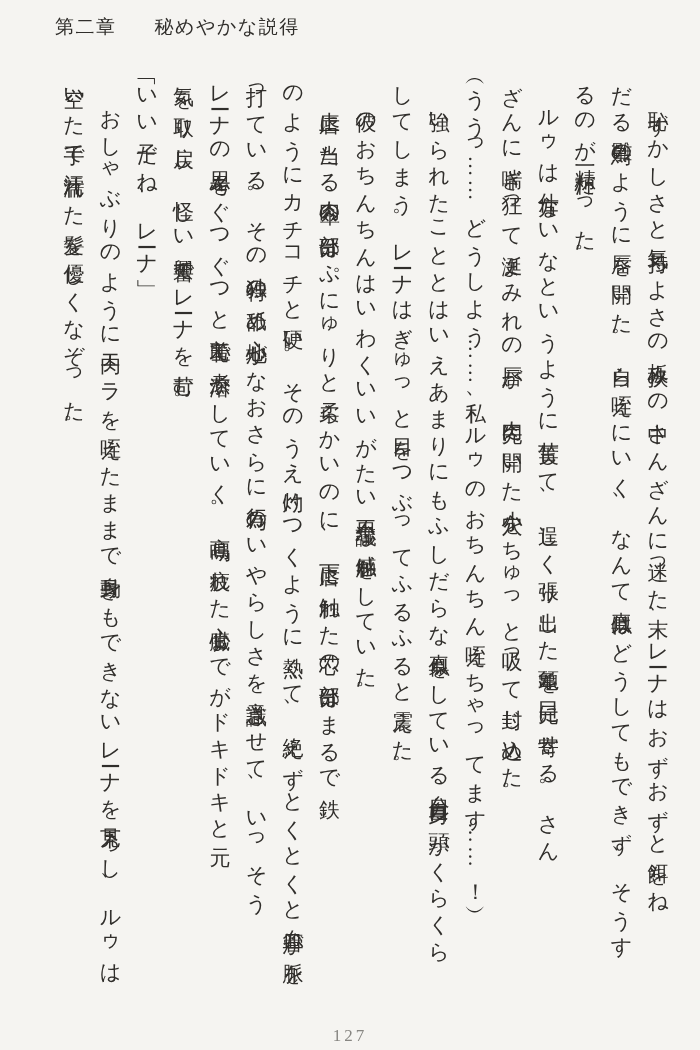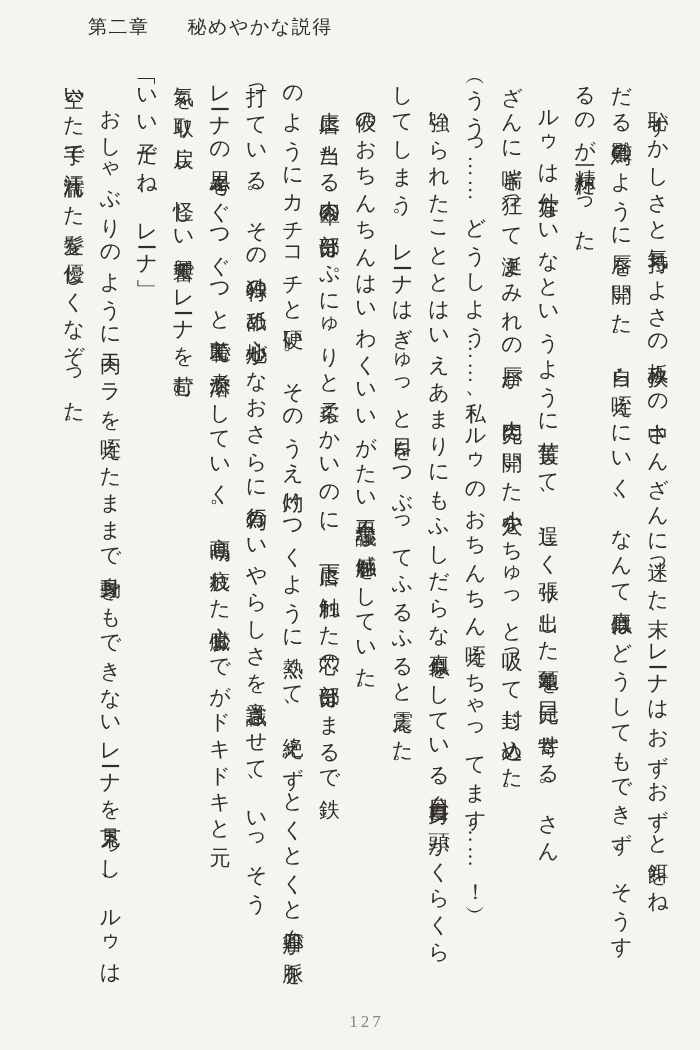--- a/index.html
+++ b/index.html
@@ -8,21 +8,21 @@
     --muted:#878682;
   }
   html,body{margin:0;padding:0;}
   body{
     width:700px;height:1050px;
     background:var(--background);
     overflow:hidden;position:relative;
     font-family:"Liberation Serif","DejaVu Serif",serif;
     color:var(--text);
   }
-  .page{position:absolute;inset:0;margin-left:33px;}
+  .page{position:absolute;inset:0;}
   
   .running-head{
     position:absolute;left:55px;top:14px;
     font-size:19px;letter-spacing:1.5px;
     white-space:nowrap;color:var(--text);
   }
   .running-head .chapter{margin-right:38px;}
   
   .body-text{
     position:absolute;top:71px;right:31px;
@@ -37,21 +37,21 @@
     line-height:22px;
     width:22px;
     height:100%;
     letter-spacing:3px;
     white-space:nowrap;
     overflow:visible;
     color:var(--text);
   }
   
   .folio{
-    position:absolute;bottom:18px;left:0;width:100%;
+    position:absolute;bottom:4px;left:0;width:100%;
     text-align:center;
     font-size:17px;letter-spacing:3px;
     color:var(--muted);
     font-family:"Liberation Serif","DejaVu Serif",serif;
   }
 </style>
 </head>
 <body>
 
 <div class="page">

